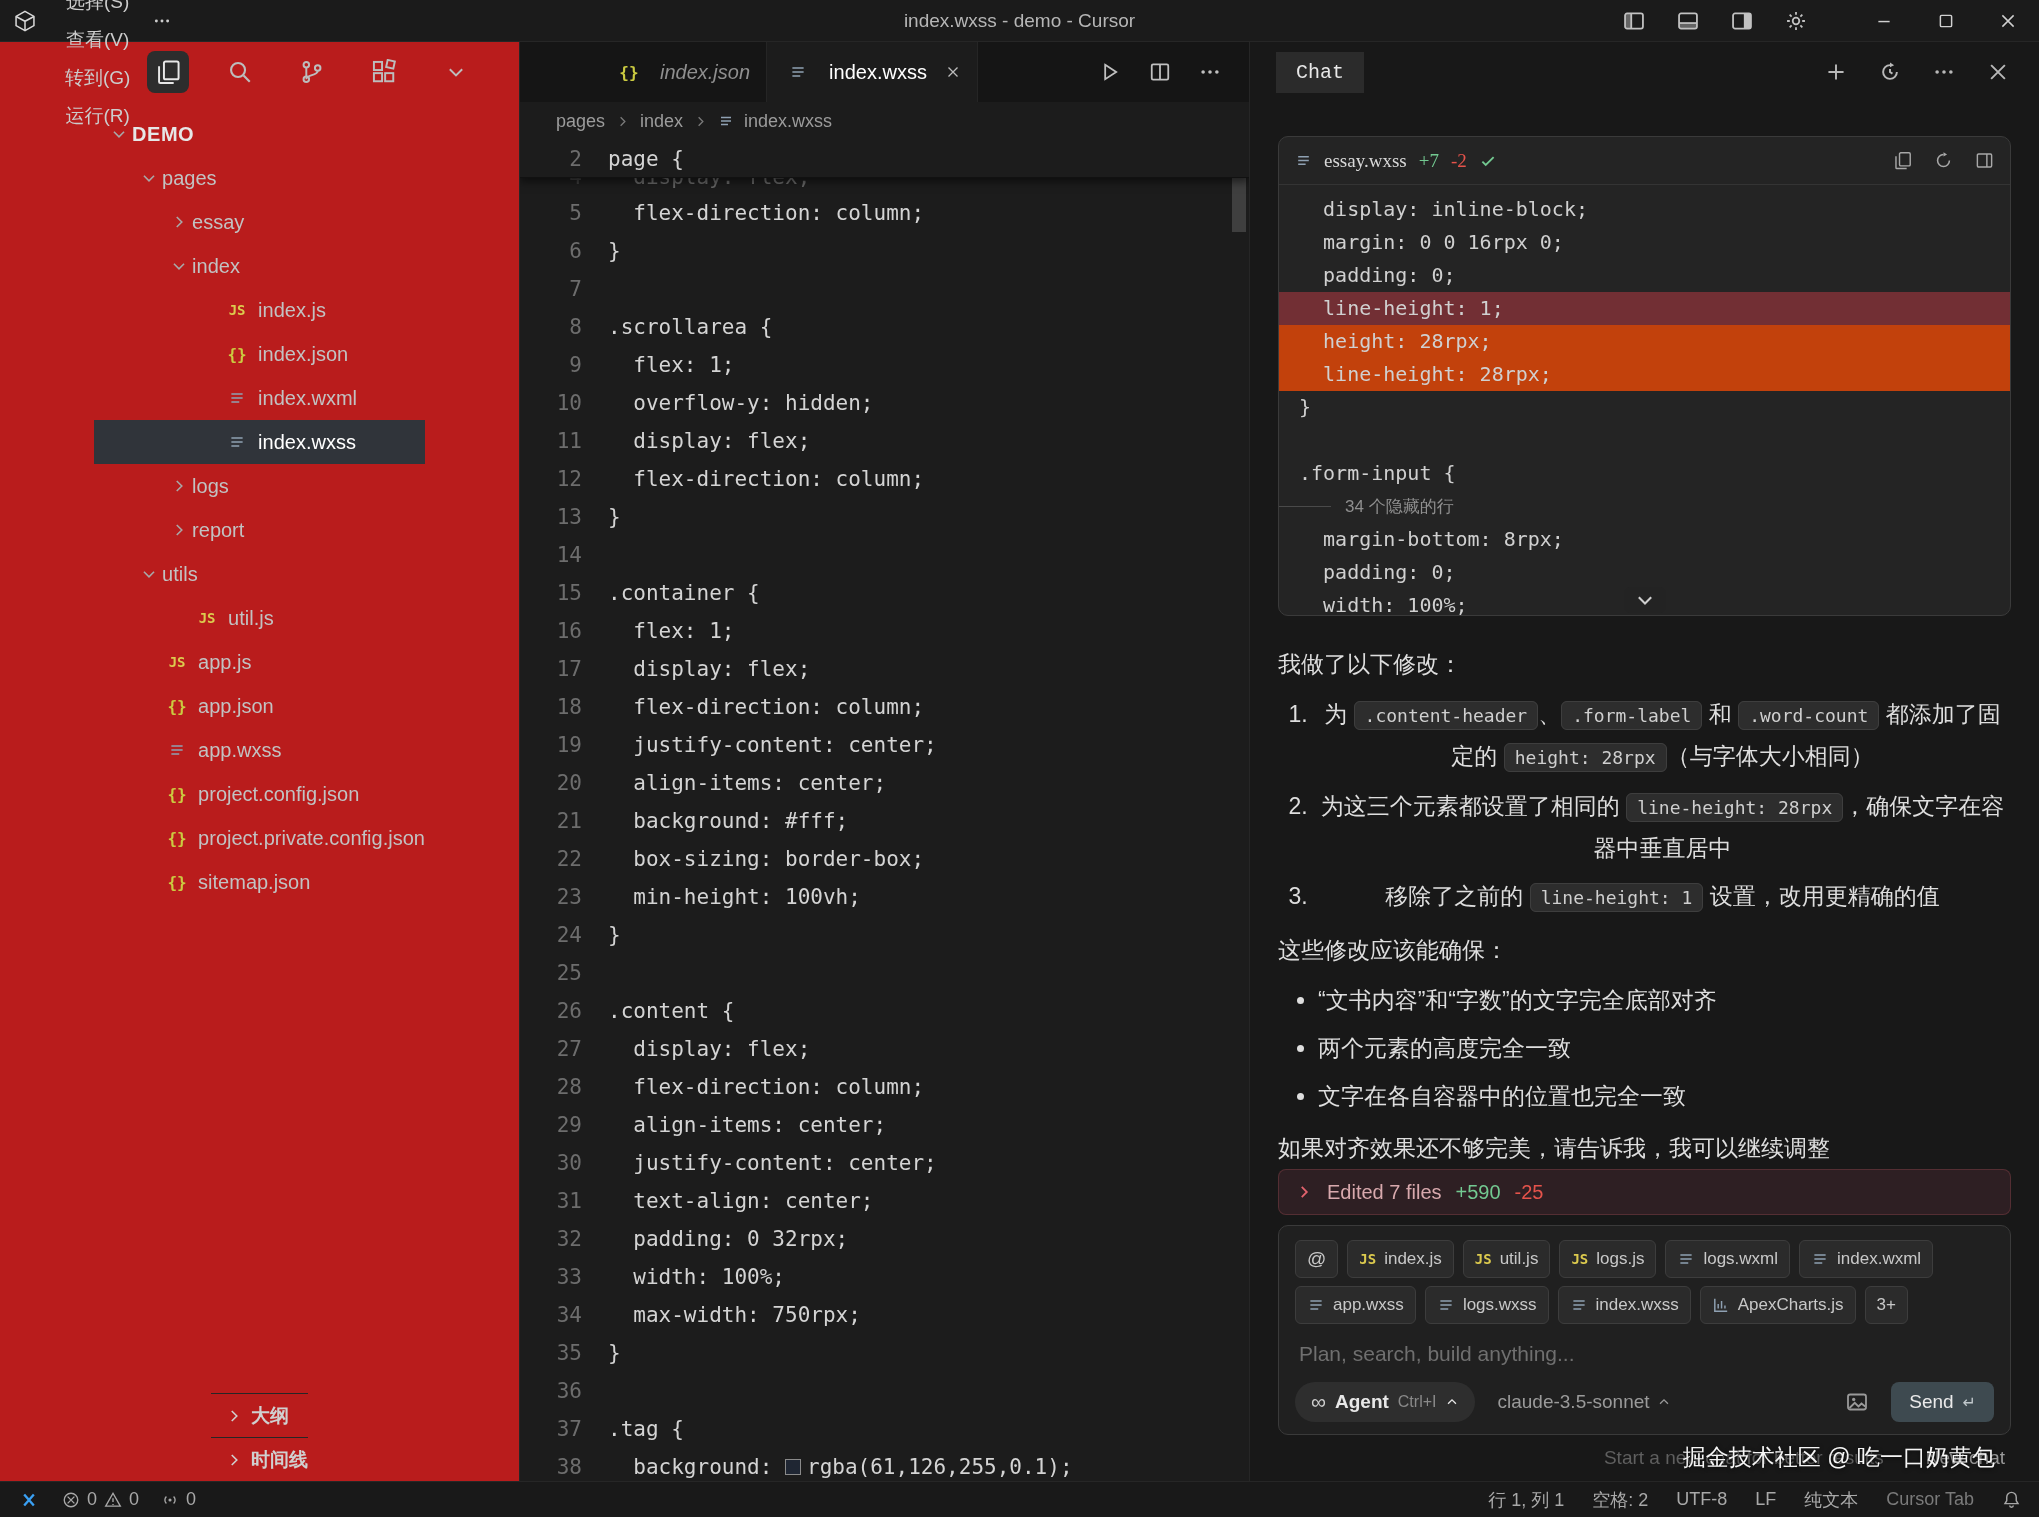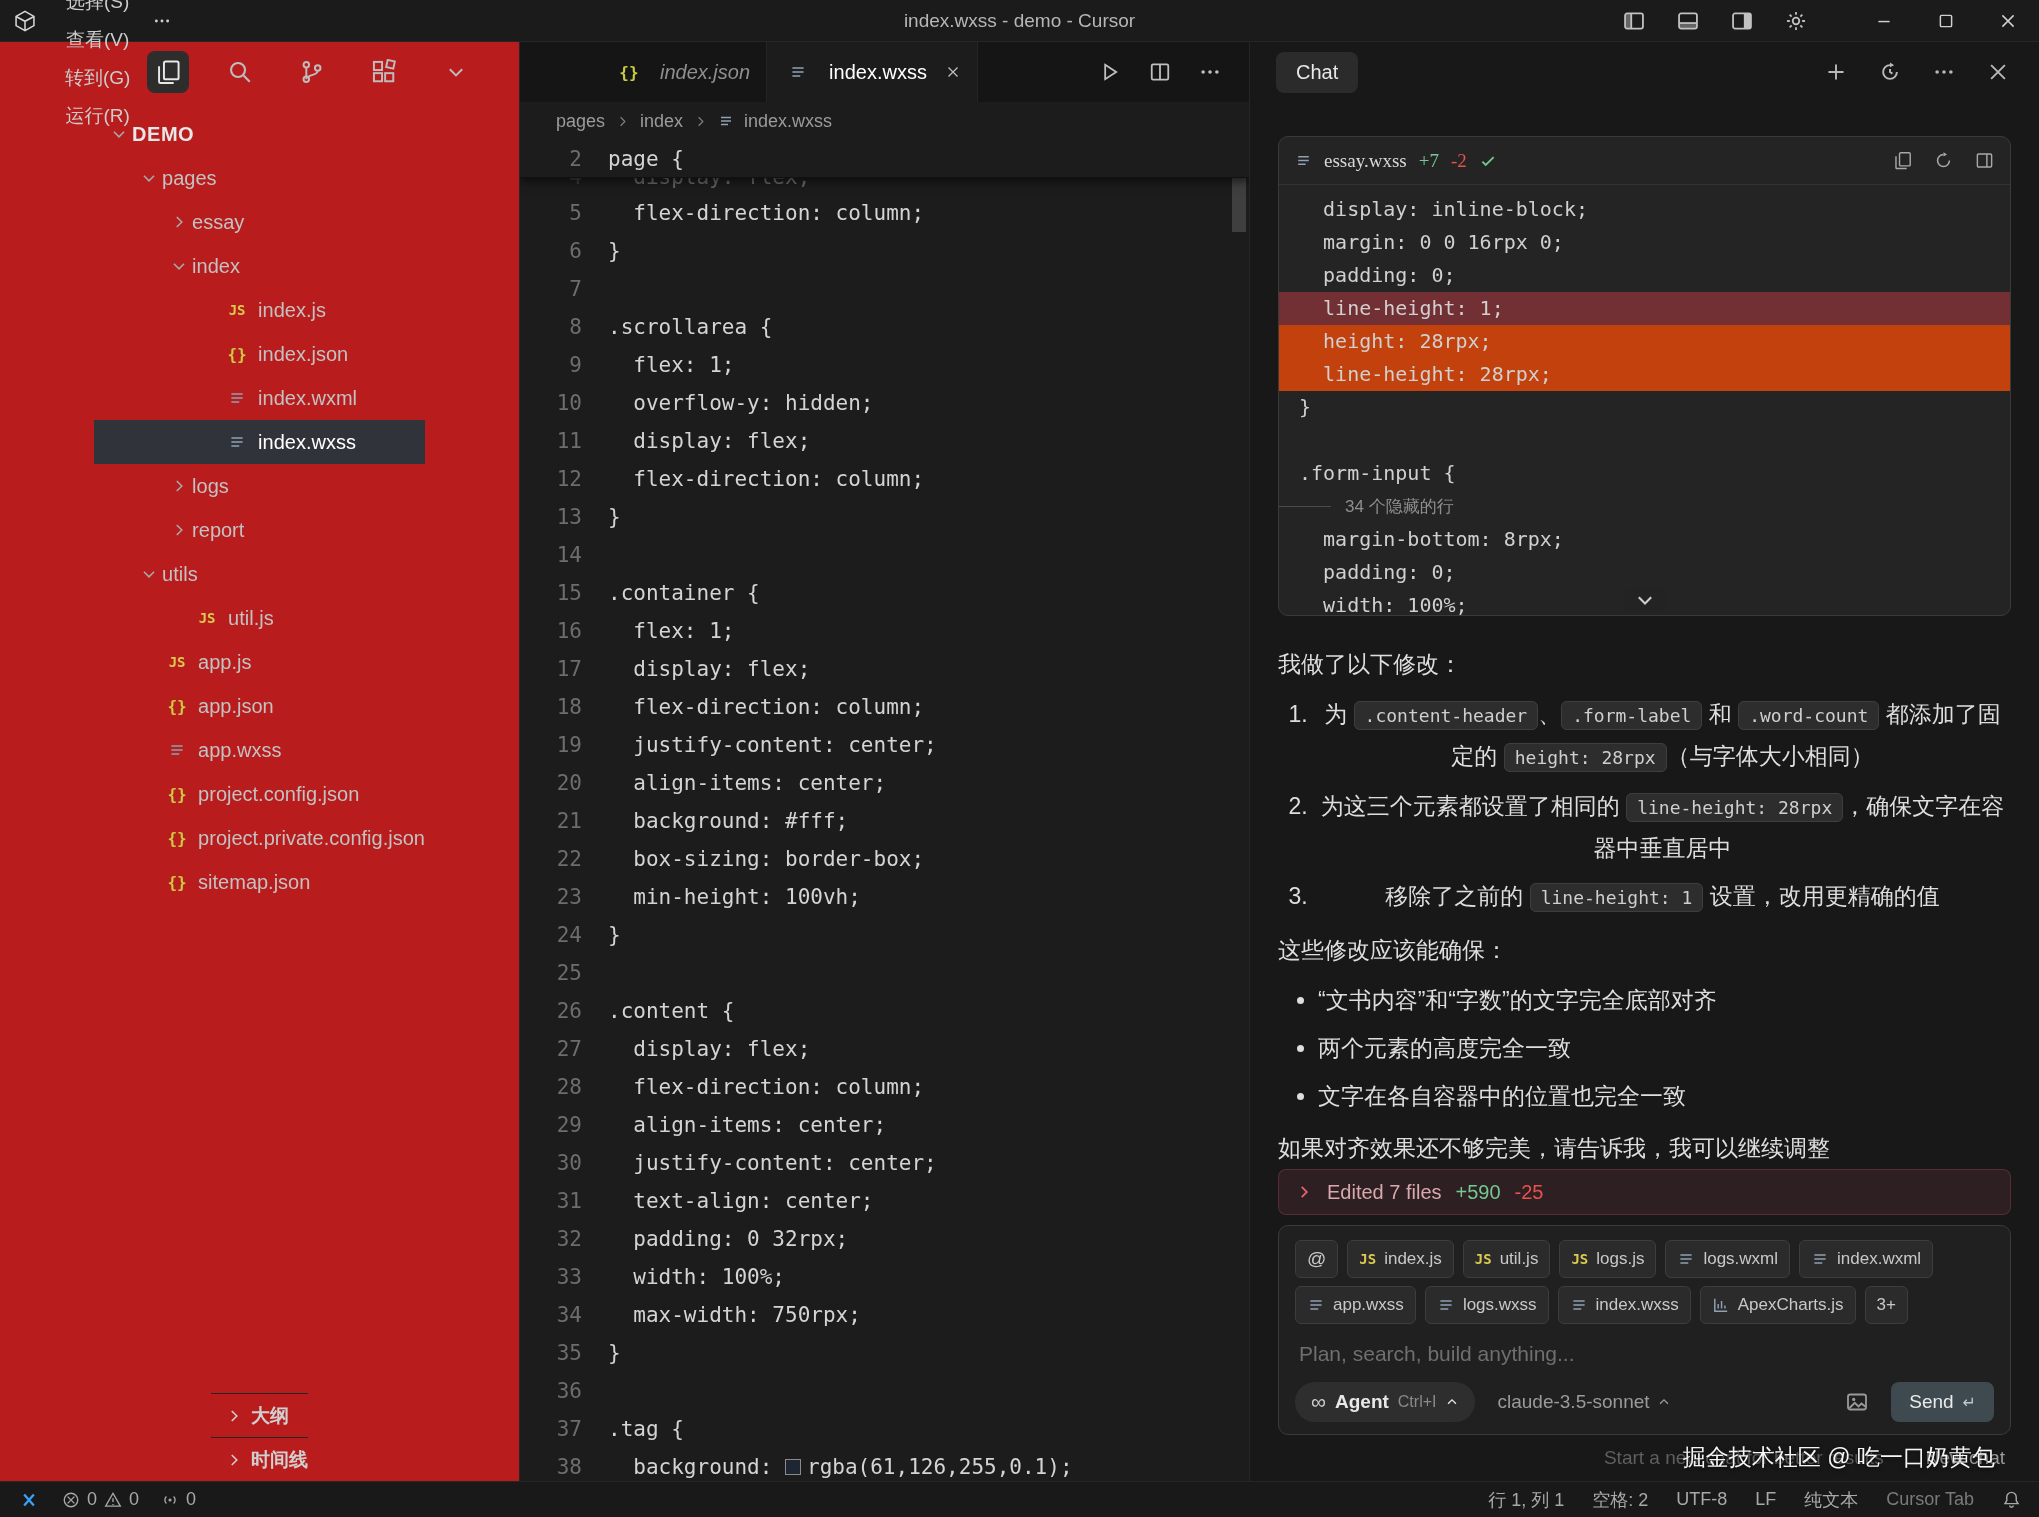--- a/index.html
+++ b/index.html
@@ -71,21 +71,21 @@
   .hidden-clip .code-row { opacity:.4; margin-top:-20px; }
   .swatch { display:inline-block; width:16px; height:16px; border:1px solid #8a8a8a;
     vertical-align:middle; margin:-3px 6px 0 0; }
   .scroll-thumb { position:absolute; top:0; right:3px; width:14px; height:92px;
     background:rgba(130,130,130,.35); }
 
   
   .chat-col { width:790px; flex:none; background:#181818; border-left:1px solid #262626;
     display:flex; flex-direction:column; position:relative; }
   .chat-header { height:60px; flex:none; display:flex; align-items:center; padding:0 30px 0 26px; }
-  .chat-tab { background:#2b2b2b; color:#e8e8e8; font-size:20px; padding:9px 20px; border-radius:8px; }
+  .chat-tab { background:#2b2b2b; color:#e8e8e8; font-size:20px; padding:9px 20px; border-radius:0;font-family:Liberation Mono, monospace; }
   .chat-actions { margin-left:auto; display:flex; align-items:center; gap:32px; color:#b8b8b8; }
   .chat-scroll { flex:1; min-height:0; overflow:hidden; padding:8px 28px 0; }
 
   .diff-card { margin-top:26px; height:480px; background:#242424; border:1px solid #3a3a3a;
     border-radius:10px; overflow:hidden; display:flex; flex-direction:column; position:relative; }
   .diff-header { height:48px; flex:none; display:flex; align-items:center; gap:12px;
     padding:0 16px; border-bottom:1px solid #343434; font-size:19px; color:#d8d8d8;font-family:Liberation Serif, serif; }
   .diff-actions { margin-left:auto; display:flex; gap:22px; color:#a8a8a8; }
   .green { color:#73c991; } .red { color:#e5534b; }
   .diff-body { flex:1; min-height:0; overflow:hidden; padding-top:8px;

